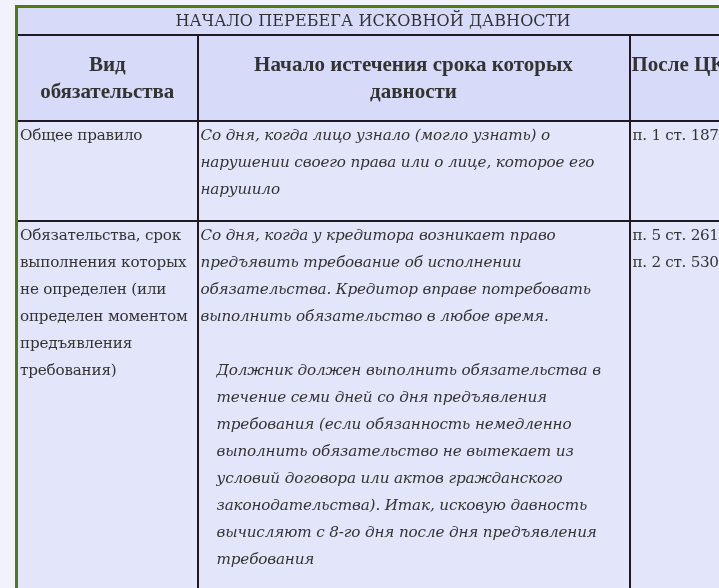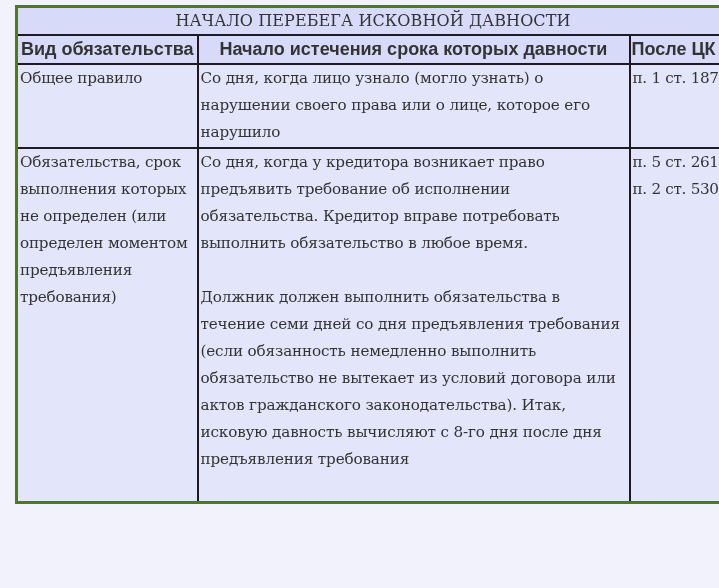--- a/index.html
+++ b/index.html
@@ -20,60 +20,60 @@
       left: 15px;
       top: 5px;
       width: 713px;
       border-collapse: collapse;
       table-layout: fixed;
       border: 3px solid #4d7c0f;
     }
     table.limitation-table td, table.limitation-table th {
       border: 2px solid #1f1a22;
       vertical-align: top;
-      padding: 0 0 0 2px;
+      padding: 0 0 16px 2px;
       font-size: 15.2px;
       line-height: 27px;
       font-weight: normal;
       text-align: left;
       background: #e3e6fb;
       word-wrap: break-word;
     }
     table.limitation-table th.title-cell {
       background: #d7daf9;
       text-align: center;
       font-size: 16px;
       line-height: 26px;
       padding: 0;
       letter-spacing: 0.1px;
     }
     table.limitation-table th.head-cell {
       background: #d7daf9;
       font-weight: bold;
-      font-size: 18px;
+      font-size: 21px;
       line-height: 27px;
       text-align: center;
-      padding: 0;
-      font-family: Liberation Sans, sans-serif;
+      padding: 15px;
+      font-family: Liberation Serif, serif;
     }
     table.limitation-table th.head-cell.norm {
       text-align: left;
       padding-left: 1px;
       white-space: nowrap;
     }
     col.c1 { width: 181px; }
     col.c2 { width: 432px; }
     col.c3 { width: 100px; }
     .row-general td { height: 82px; }
     .row-fixed td { height: 81px; }
     .row-undefined td { height: 352px; }
-    .para + .para { margin-top: 27px; }
+    .para + .para { margin-top: 27px; margin-left: 16px; }
     .cell-norm { white-space: normal; letter-spacing: -0.3px; }
     .cell-type { letter-spacing: -0.2px; }
-    .cell-start { letter-spacing: -0.15px; }
+    .cell-start { letter-spacing: -0.15px; font-style: italic; }
   </style>
 </head>
 <body>
 
 <table class="limitation-table">
   <colgroup>
     <col class="c1">
     <col class="c2">
     <col class="c3">
   </colgroup>

